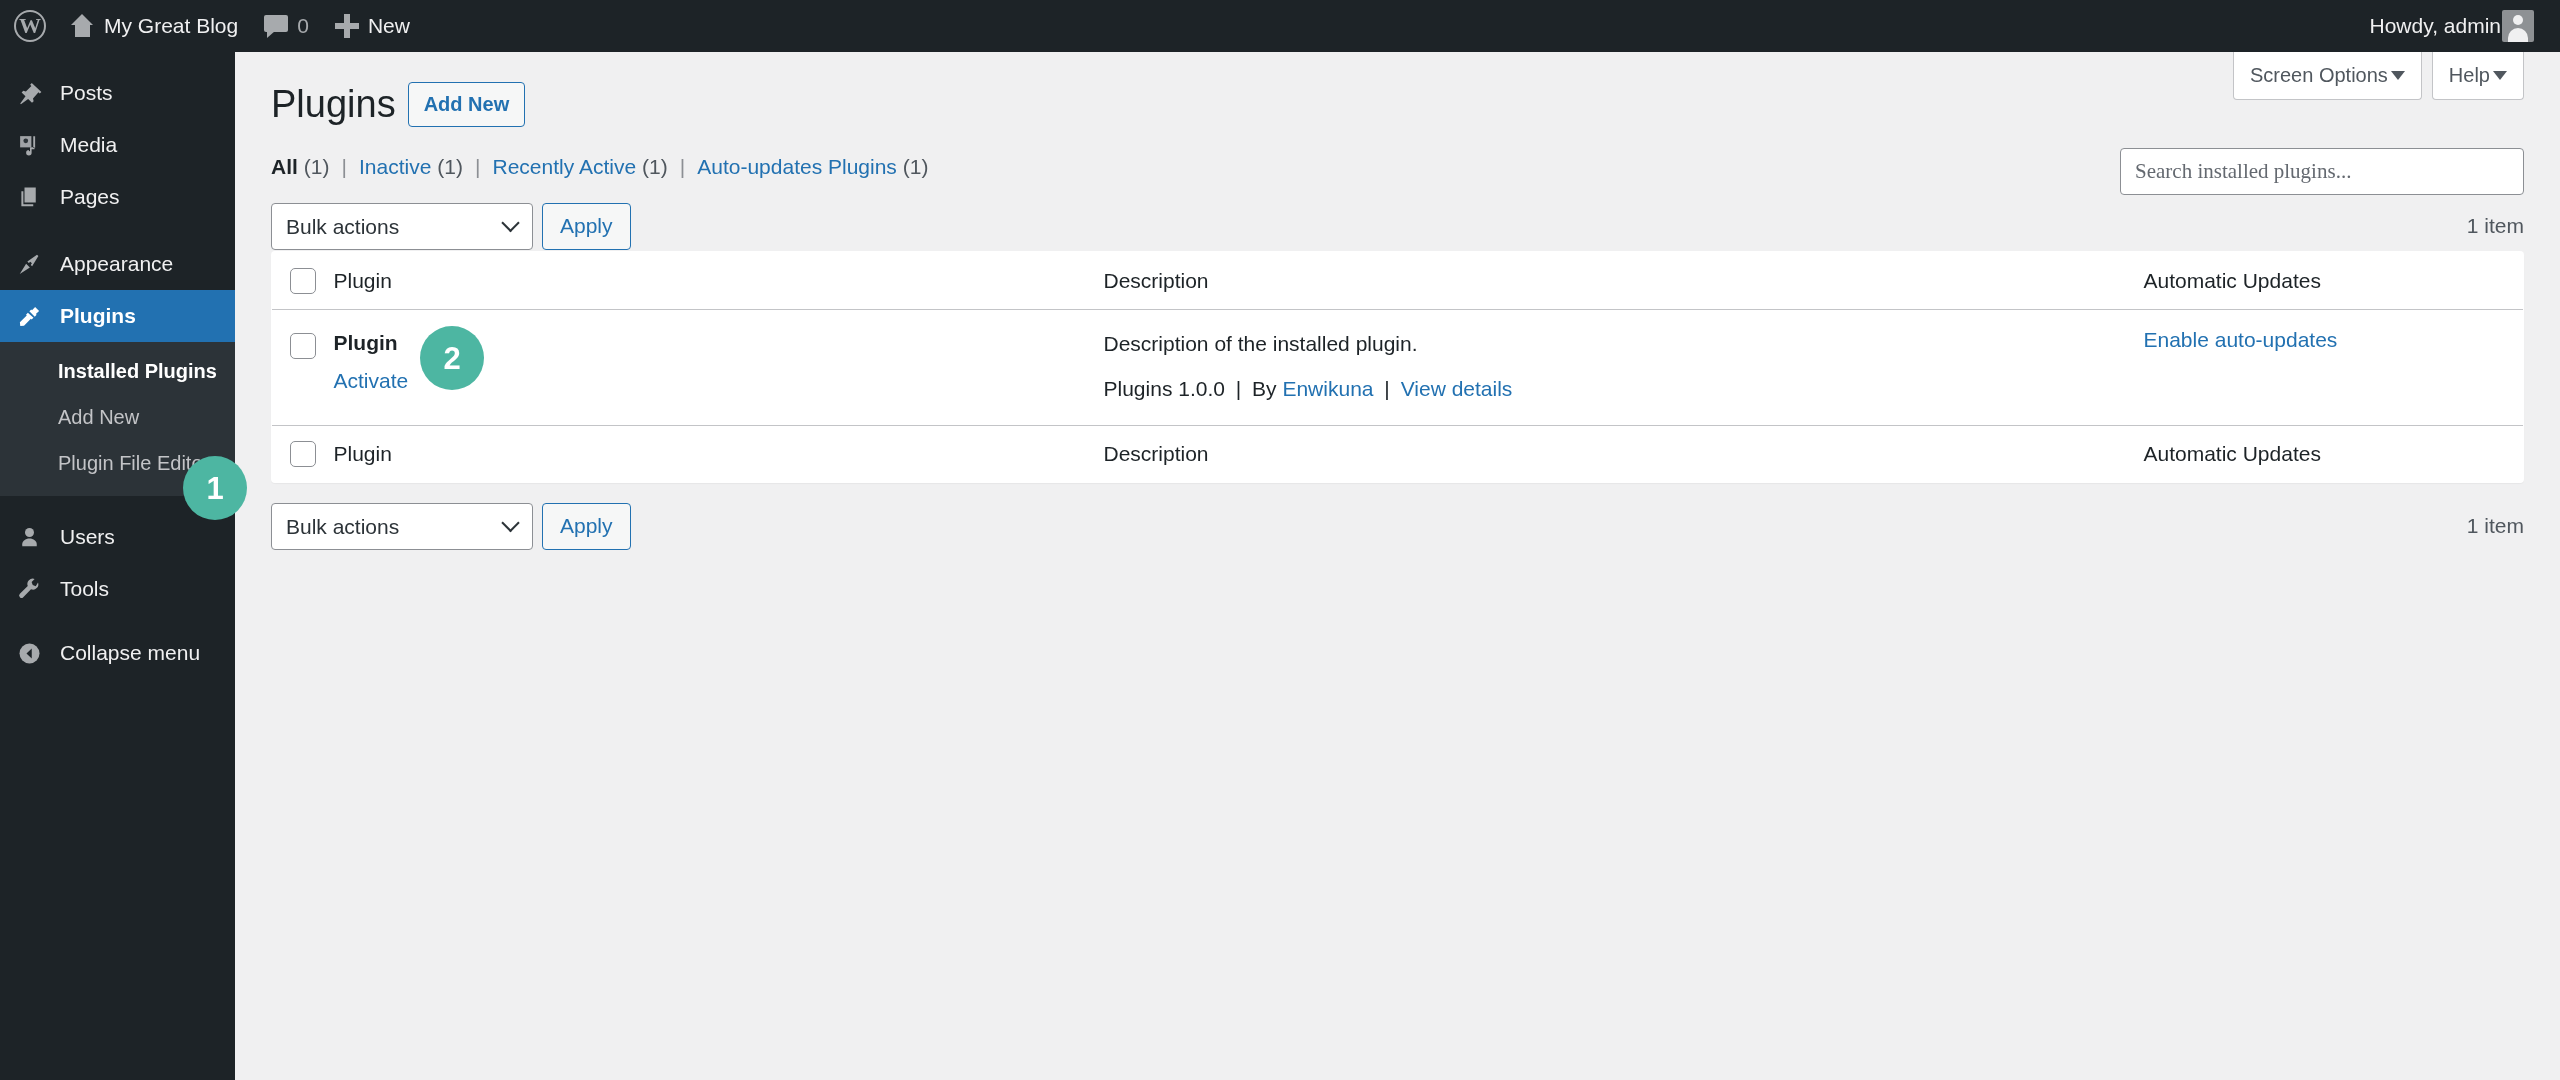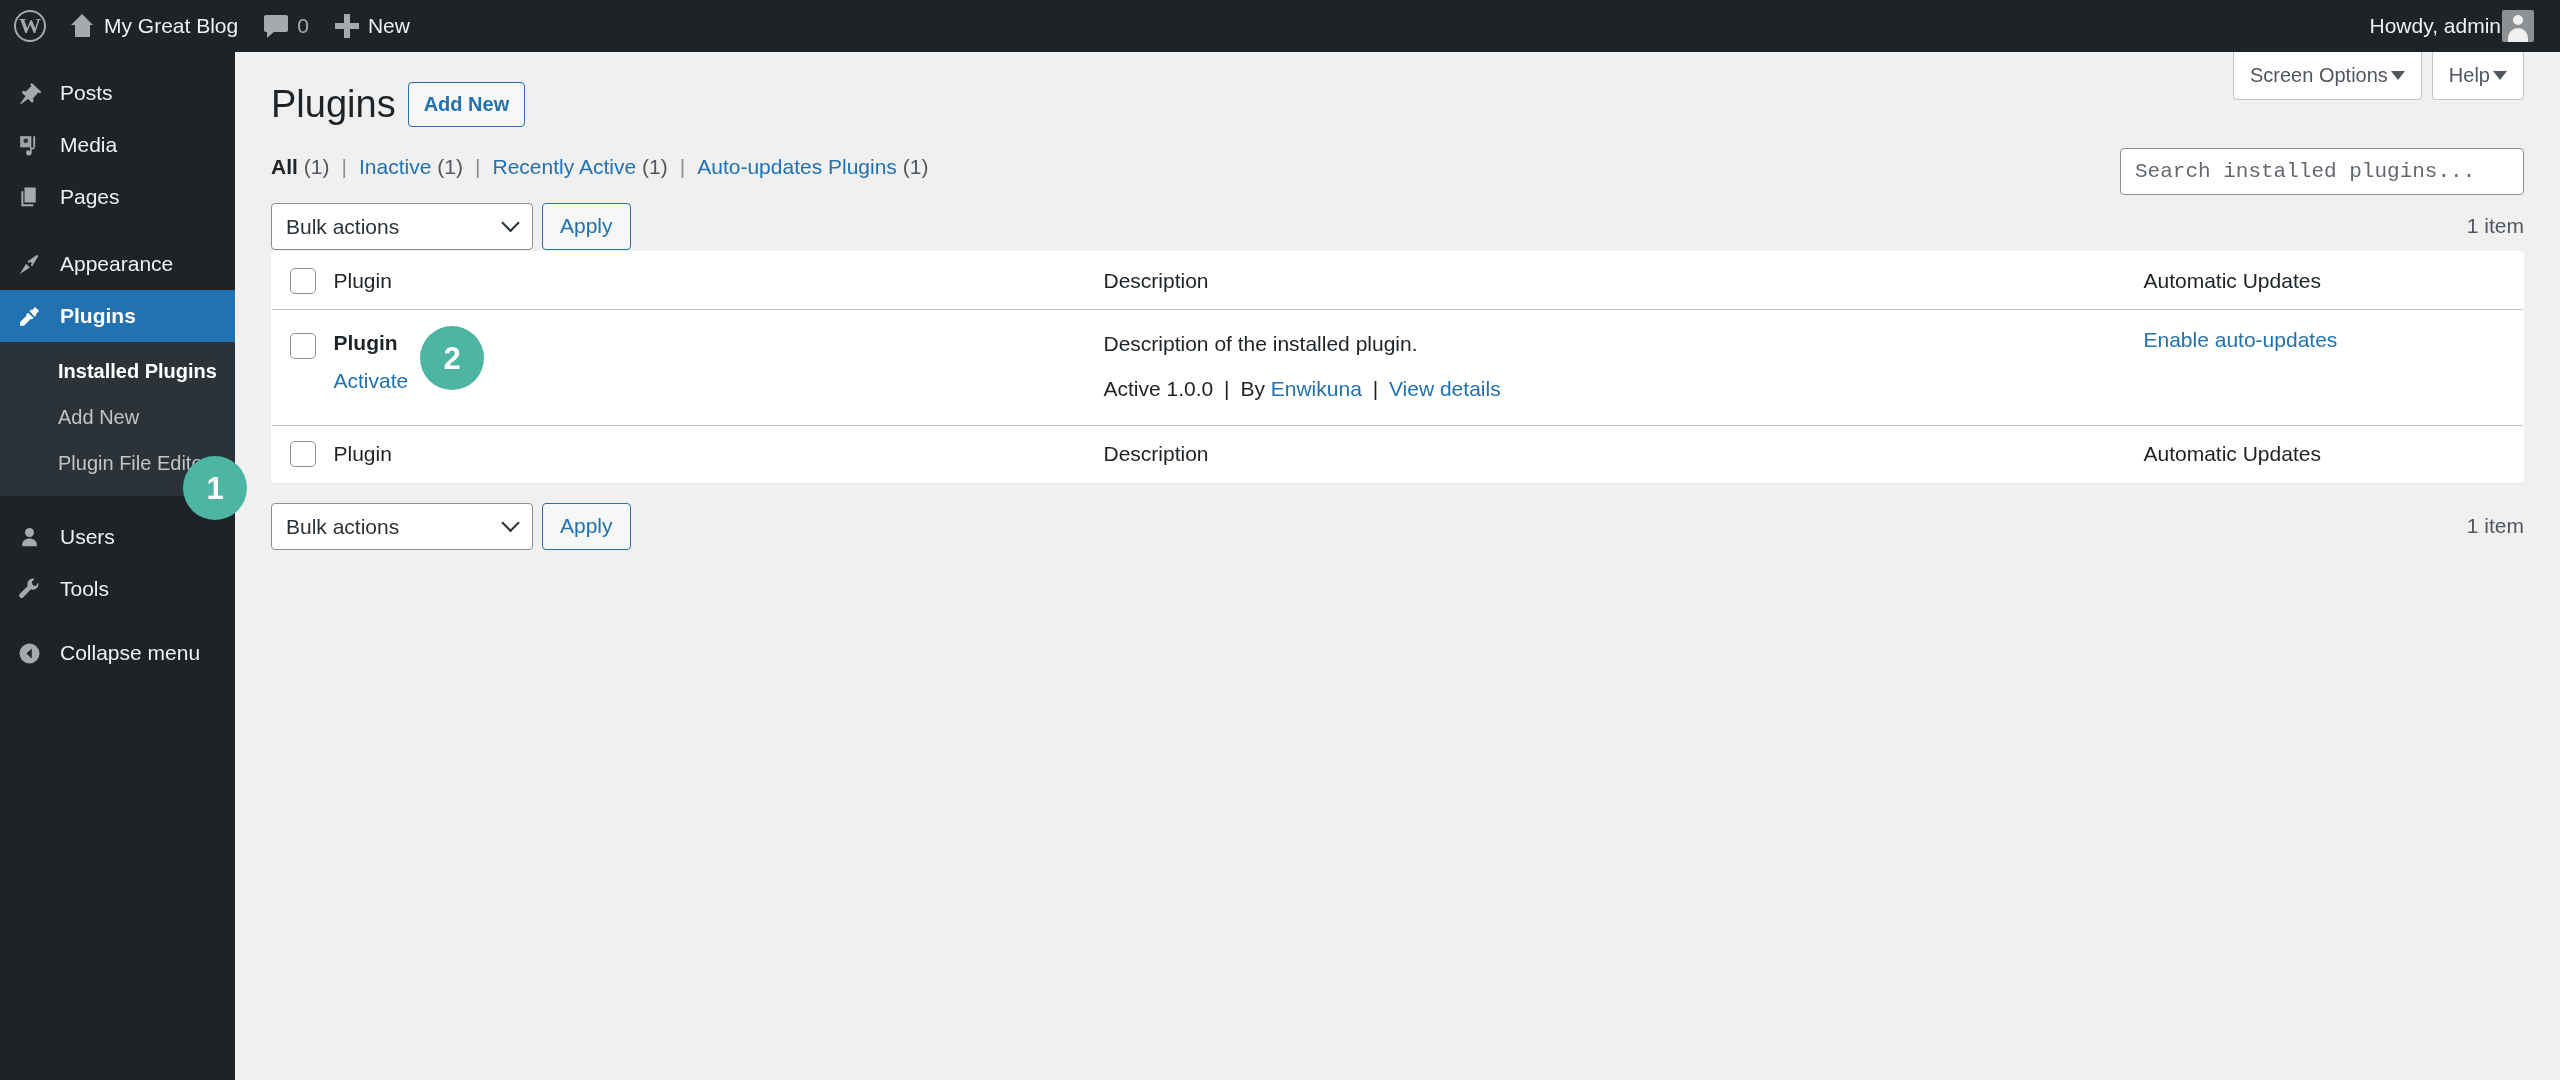--- a/index.html
+++ b/index.html
@@ -217,21 +217,21 @@
   }
   #plugin-search-input {
     width: 404px;
     height: 47px;
     padding: 2px 14px;
     font-size: 21px;
     color: #2c3338;
     border: 1px solid #8c8f94;
     border-radius: 4px;
     background: #fff;
-    font-family: Liberation Mono, monospace;
+    font-family: Liberation Serif, serif;
     box-shadow: 0 0 0 transparent;
   }
   #plugin-search-input::placeholder { color: #646970; opacity: 1; }
 
   .tablenav {
     display: flex; align-items: center;
     margin-top: 22px;
     height: 50px;
   }
   .tablenav.bottom { margin-top: 18px; }
@@ -533,21 +533,21 @@
           </td>
           <td class="col-name">
             <div class="plugin-title">Plugin</div>
             <div class="row-actions">
               <a>Activate</a>
             </div>
           </td>
           <td class="col-desc">
             <div class="plugin-desc">Description of the installed plugin.</div>
             <div class="plugin-version-line">
-              <span>Active 1.0.0</span>
+              <span>Plugins 1.0.0</span>
               <span class="pipe">|</span>
               <span>By</span>
               <a>Enwikuna</a>
               <span class="pipe">|</span>
               <a>View details</a>
             </div>
           </td>
           <td class="col-auto">
             <a class="auto-updates-link">Enable auto-updates</a>
           </td>

